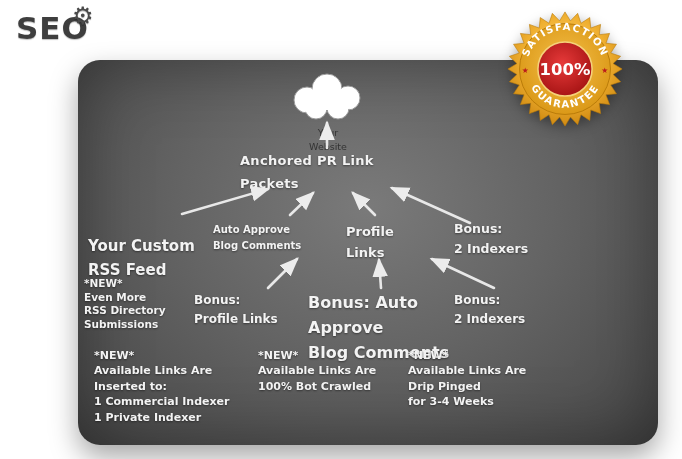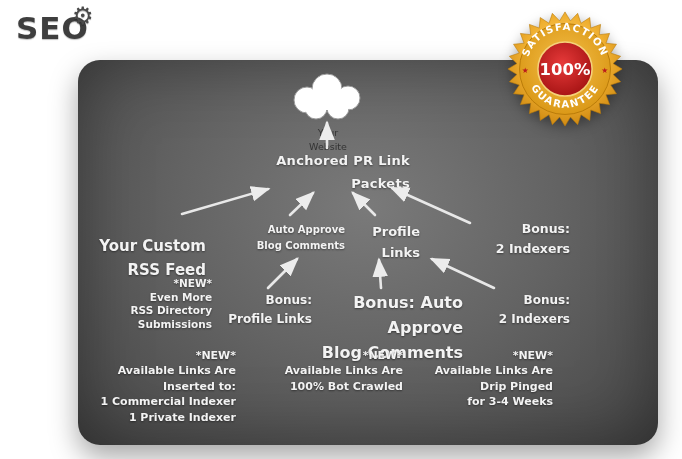--- a/index.html
+++ b/index.html
@@ -9,21 +9,21 @@
   }
   
   .board{
     position:absolute;left:78px;top:60px;width:580px;height:385px;
     border-radius:22px;
     background:radial-gradient(ellipse at 50% 38%, #7a7a7a 0%, #646464 45%, #4e4e4e 85%, #454545 100%);
     box-shadow:0 12px 28px rgba(0,0,0,.35), inset 0 0 70px rgba(0,0,0,.35);
   }
   
   .node{
-    position:absolute;color:#f3f3f3;font-weight:700;text-align:right;
+    position:absolute;color:#f3f3f3;font-weight:700;text-align:left;
     white-space:pre-line;text-shadow:0 1px 2px rgba(0,0,0,.45);
     font-family:"DejaVu Sans",sans-serif;
   }
   .n-root{left:240px;top:150px;width:170px;font-size:13px;line-height:1.75;letter-spacing:.3px;}
   .n-rss{left:88px;top:234px;width:118px;font-size:15px;line-height:1.6;}
   .n-auto{left:213px;top:222px;width:132px;font-size:10px;line-height:1.6;}
   .n-profile{left:346px;top:222px;width:74px;font-size:13px;line-height:1.6;}
   .n-idx1{left:454px;top:219px;width:116px;font-size:12.5px;line-height:1.6;}
   .n-rssdir{left:84px;top:277px;width:128px;font-size:10.5px;line-height:1.3;}
   .n-bprofile{left:194px;top:291px;width:118px;font-size:12px;line-height:1.55;}

